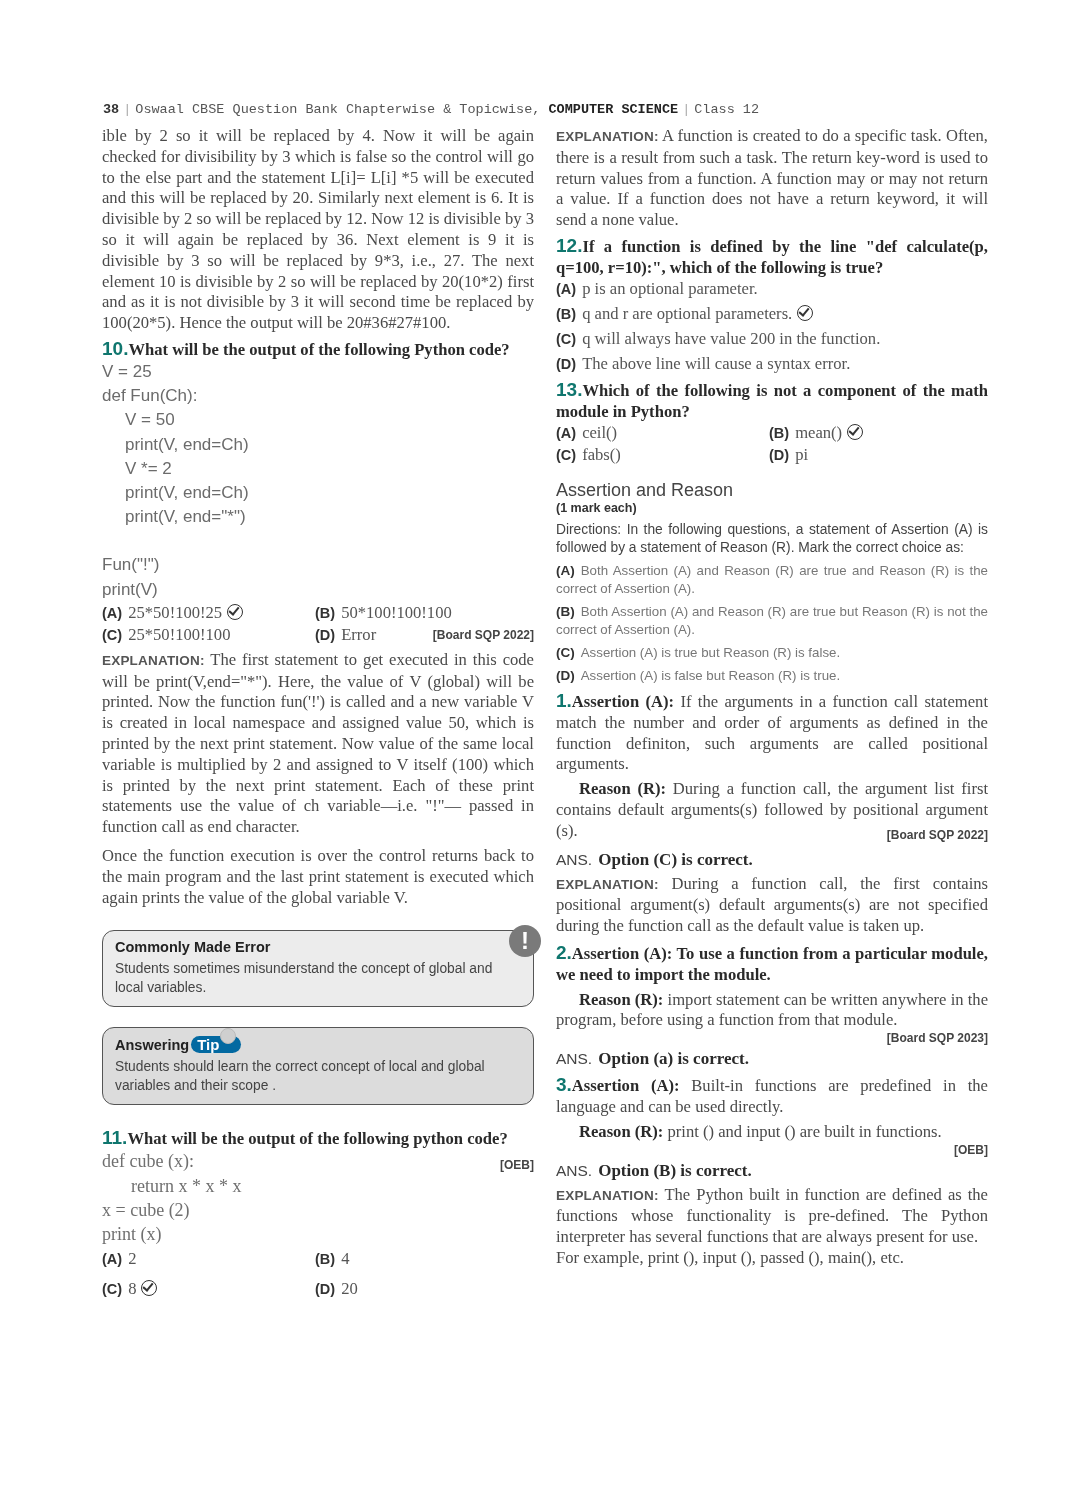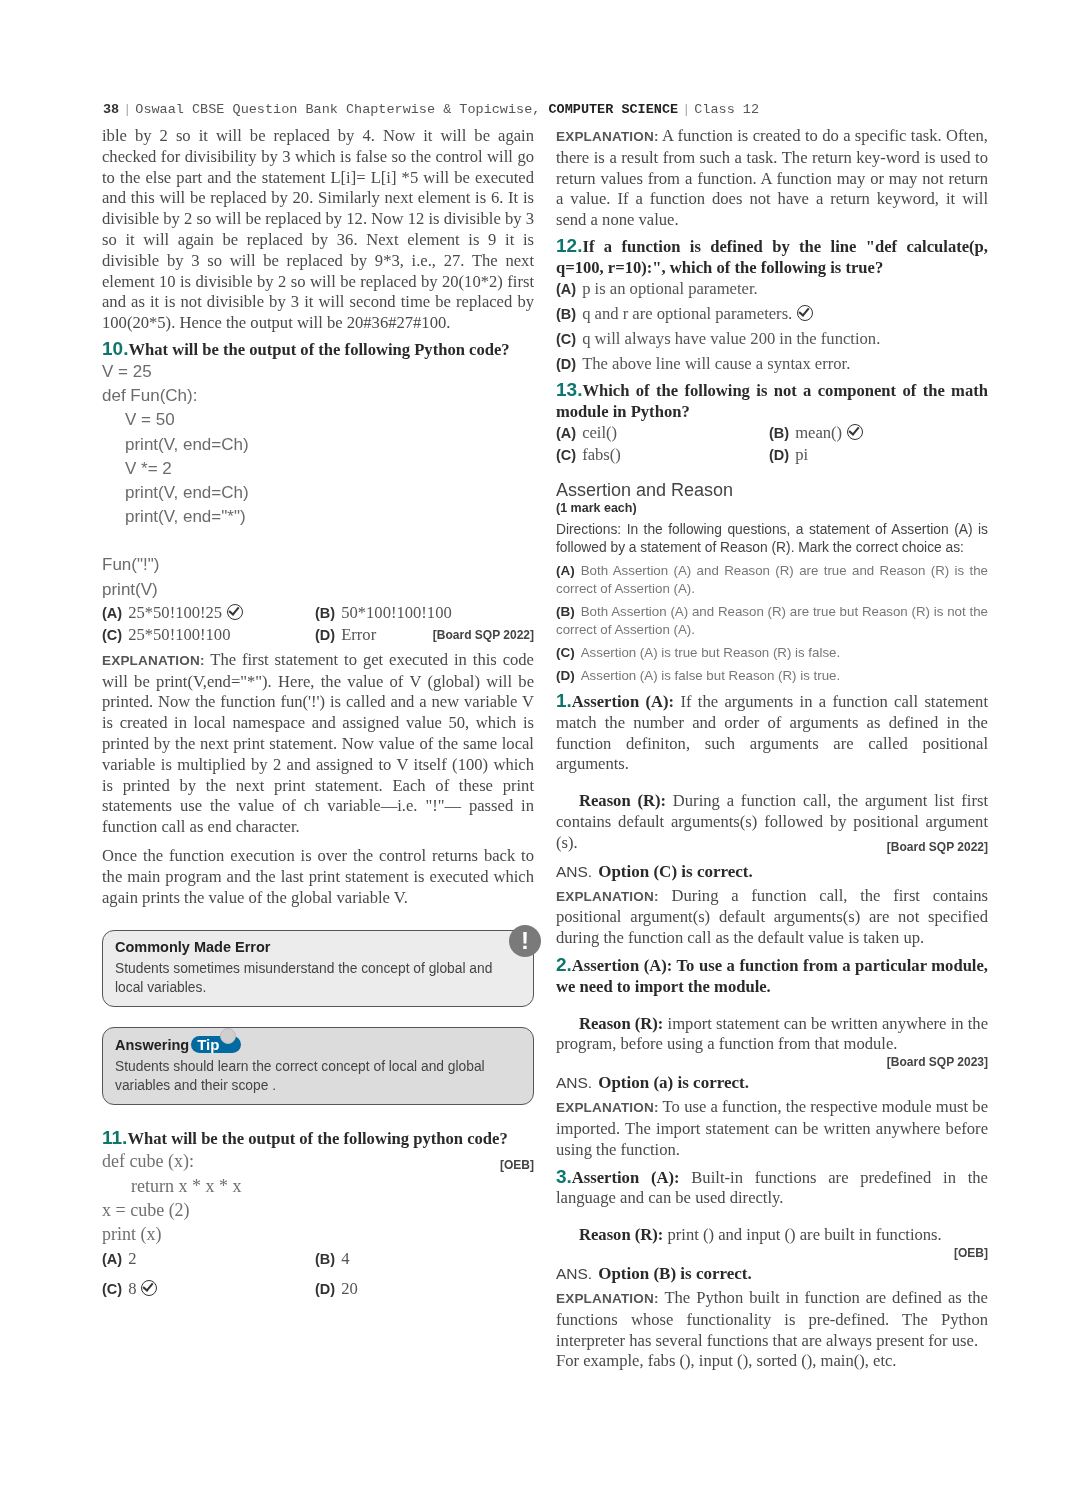--- a/index.html
+++ b/index.html
@@ -47,21 +47,21 @@
           background: #cfcfcf; border: 1px solid #bbb; }
   .sect { display: flex; justify-content: space-between; align-items: baseline; margin-top: 14px; flex-direction: column; }
   .sect-title { font-family: "Liberation Sans", sans-serif; font-size: 18px; color: #444; }
   .sect-mark { font-family: "Liberation Sans", sans-serif; font-weight: bold; font-size: 12.5px; color: #333; }
   .dir { font-family: "Liberation Sans", sans-serif; font-size: 13.8px; line-height: 18.5px; color: #444; text-align: justify; margin-top: 6px; }
   .arlist { margin-top: 4px; }
   .ar { font-family: "Liberation Sans", sans-serif; font-size: 13.3px; line-height: 18px; color: #777; margin-bottom: 5px; text-align: justify; }
   .ar .olbl { font-size: 13.5px; }
   .asr { margin-top: 6px; }
   .bold-lbl { font-weight: bold; color: #2a2a2a; }
-  .reason { text-indent: 23px; margin-top: 16px; }
+  .reason { text-indent: 23px; margin-top: 4px; }
   .ans { font-family: "Liberation Serif", serif; font-size: 17px; margin-top: 4px; color: #2a2a2a; }
   .ans .ansl { font-family: "Liberation Sans", sans-serif; font-size: 15.5px; color: #444; margin-right: 6px; }
   .ans b { font-weight: bold; }
   .mt4 { margin-top: 4px; }
   .mt8 { margin-top: 8px; }
   .clear::after { content: ""; display: block; clear: both; }
 </style>
 </head>
 <body>
 
@@ -167,26 +167,25 @@
     <p class="serif mt4"><span class="explbl">EXPLANATION:</span> <span>During a function call, the first contains positional argument(s) default arguments(s) are not specified during the function call as the default value is taken up.</span></p>
   </div>
 
   <div class="asr">
     <p class="serif" style="font-weight:bold;color:#2a2a2a"><span class="qnum">2.</span><span>Assertion (A):</span> <span>To use a function from a particular module, we need to import the module.</span></p>
     <p class="serif reason"><span class="bold-lbl">Reason (R):</span> <span>import statement can be written anywhere in the program, before using a function from that module.</span></p>
     <div class="clear">
         <span class="tag">[Board SQP 2023]</span>
       </div>
     <div class="ans"><span class="ansl">ANS.</span><b>Option (a) is correct.</b></div>
-    <p class="serif mt4"><span class="explbl">EXPLANATION:</span> <span>To use a function, the respective module must be imported. The import statement can be written anywhere before using the function.</span></p>
   </div>
 
   <div class="asr">
     <p class="serif"><span class="qnum">3.</span><span class="bold-lbl">Assertion (A):</span> <span>Built-in functions are predefined in the language and can be used directly.</span></p>
     <p class="serif reason"><span class="bold-lbl">Reason (R):</span> <span>print () and input () are built in functions.</span></p>
     <div class="clear">
         <span class="tag">[OEB]</span>
       </div>
     <div class="ans"><span class="ansl">ANS.</span><b>Option (B) is correct.</b></div>
     <p class="serif mt4"><span class="explbl">EXPLANATION:</span> <span>The Python built in function are defined as the functions whose functionality is pre-defined. The Python interpreter has several functions that are always present for use.</span></p>
-    <p class="serif" style="text-align:left">For example, fabs (), input (), sorted (), main(), etc.</p>
+    <p class="serif" style="text-align:left">For example, print (), input (), passed (), main(), etc.</p>
   </div>
 </div>
 
 </body></html>

